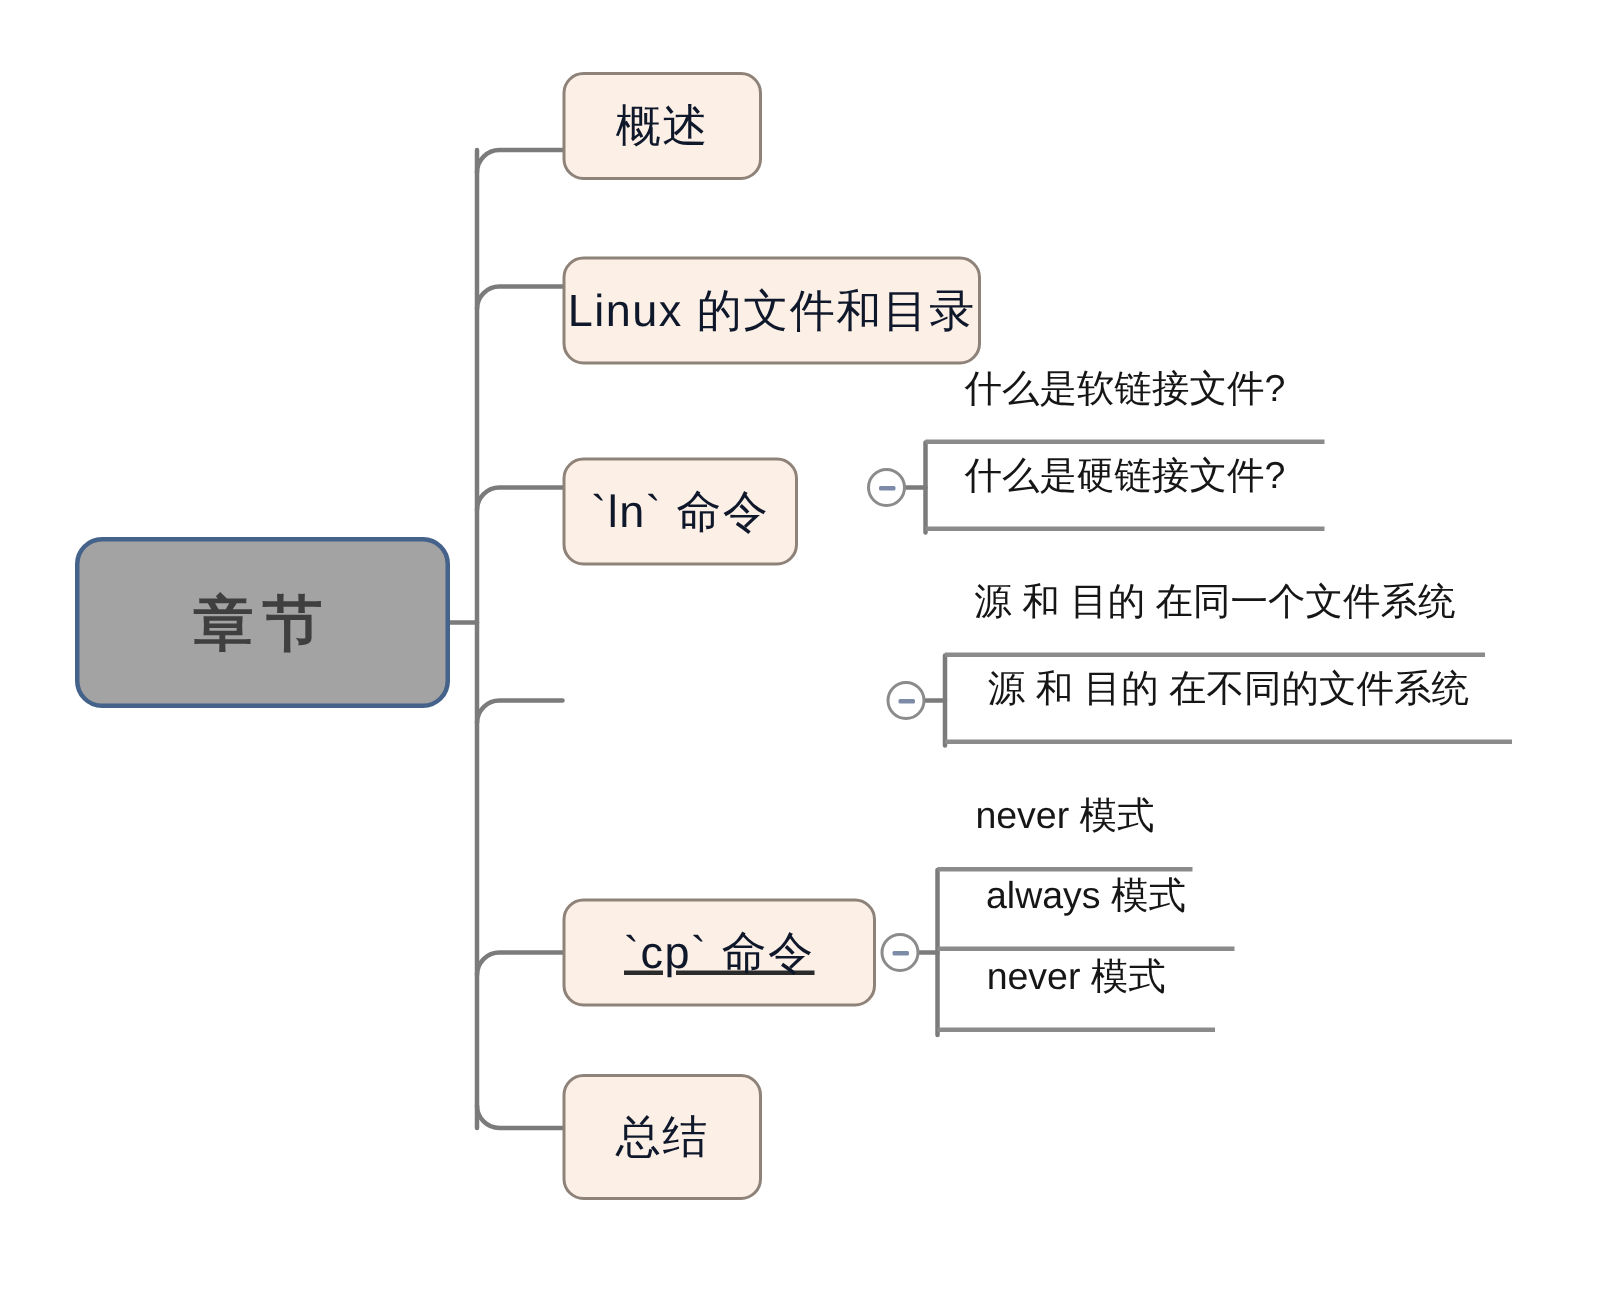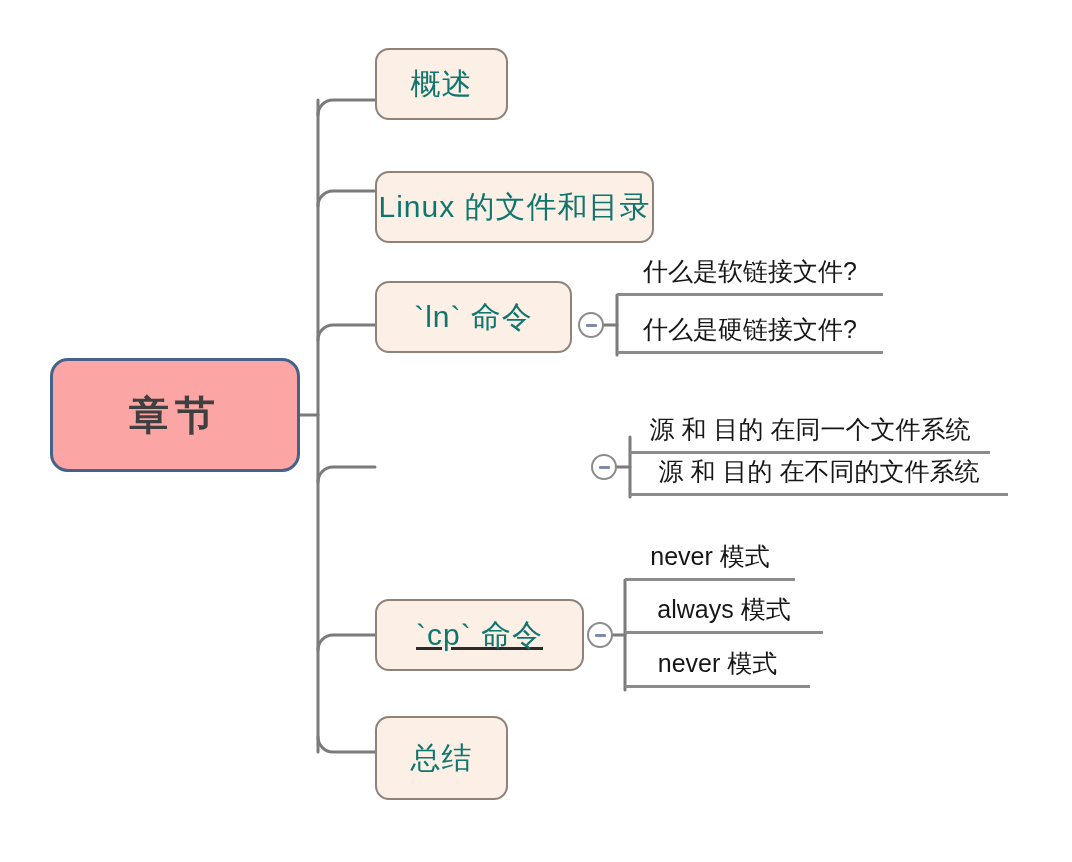--- a/index.html
+++ b/index.html
@@ -29,21 +29,21 @@
   }
 
   
   .root-node {
     position: absolute;
     left: 50px;
     top: 358px;
     width: 250px;
     height: 114px;
     box-sizing: border-box;
-    background: #fca5a5;
+    background: #a3a3a3;
     border: 3px solid #44628a;
     border-radius: 18px;
     display: flex;
     align-items: center;
     justify-content: center;
   }
   .root-label {
     font-size: 40px;
     font-weight: bold;
     letter-spacing: 6px;
@@ -58,34 +58,34 @@
     background: #fbefe6;
     border: 2px solid #8e8279;
     border-radius: 14px;
     display: flex;
     align-items: center;
     justify-content: center;
     padding: 0 26px;
   }
   .branch-label {
     font-size: 30px;
-    color: #0f766e;
+    color: #0f172a;
     white-space: nowrap;
     letter-spacing: 1px;
   }
 
   
   .leaf-node {
     position: absolute;
     box-sizing: border-box;
     display: flex;
     align-items: flex-end;
     justify-content: center;
     border-bottom: 3px solid #8b8b8b;
-    padding-bottom: 8px;
+    padding-bottom: 20px;
   }
   .leaf-label {
     font-size: 25px;
     color: #161616;
     white-space: nowrap;
     line-height: 1.1;
   }
 
   
   .toggle {
@@ -147,37 +147,37 @@
   </div>
 
   <div class="branch-node" style="left:375px; top:48px; width:133px; height:72px;">
     <span class="branch-label">概述</span>
   </div>
 
   <div class="branch-node" style="left:375px; top:171px; width:279px; height:72px;">
     <span class="branch-label">Linux 的文件和目录</span>
   </div>
 
-  <div class="branch-node" style="left:375px; top:281px; width:197px; height:72px;">
+  <div class="branch-node" style="left:375px; top:305px; width:157px; height:72px;">
     <span class="branch-label">`ln` 命令</span>
   </div>
   <div class="toggle" style="left:578px; top:312px;">
     <span class="toggle-bar"></span>
   </div>
   <div class="leaf-node" style="left:617px; top:262px; width:266px; height:34px;">
     <span class="leaf-label">什么是软链接文件?</span>
   </div>
   <div class="leaf-node" style="left:617px; top:320px; width:266px; height:34px;">
     <span class="leaf-label">什么是硬链接文件?</span>
   </div>
 
   <div class="toggle" style="left:591px; top:454px;">
     <span class="toggle-bar"></span>
   </div>
-  <div class="leaf-node" style="left:630px; top:420px; width:360px; height:34px;text-align:center;">
+  <div class="leaf-node" style="left:630px; top:404px; width:360px; height:34px;text-align:center;">
     <span class="leaf-label">源 和 目的 在同一个文件系统</span>
   </div>
   <div class="leaf-node" style="left:630px; top:462px; width:378px; height:34px;">
     <span class="leaf-label">源 和 目的 在不同的文件系统</span>
   </div>
 
   <div class="branch-node" style="left:375px; top:599px; width:209px; height:72px;text-decoration:underline;">
     <span class="branch-label">`cp` 命令</span>
   </div>
   <div class="toggle" style="left:587px; top:622px;">

